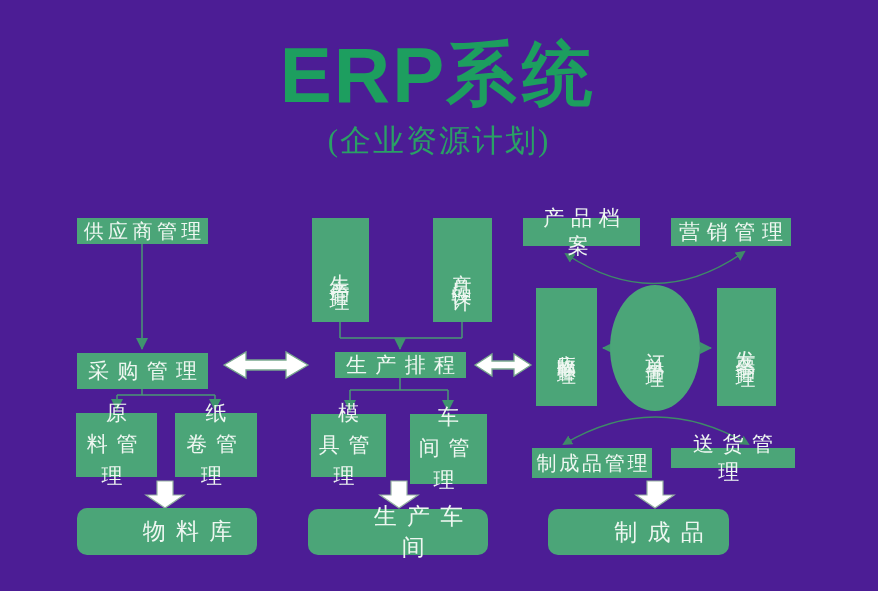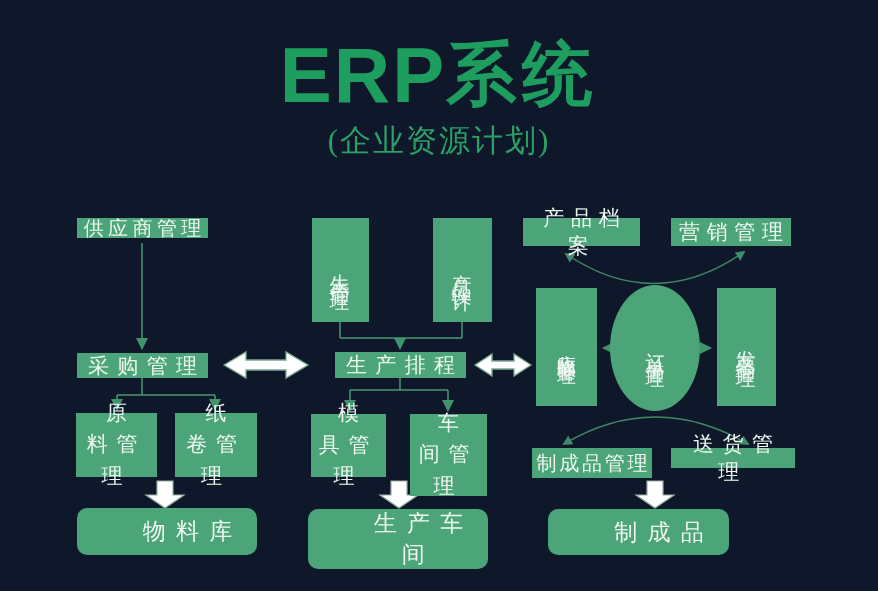--- a/index.html
+++ b/index.html
@@ -1,17 +1,17 @@
 <!DOCTYPE html>
 <html><head>
 <meta charset="utf-8">
 <style>
   html,body{margin:0;padding:0;background:#ffffff;}
   .canvas{
-    position:relative;width:878px;height:591px;background:#0f172a;
+    position:relative;width:878px;height:591px;background:#4c1d95;
     font-family:"Liberation Serif",serif;overflow:hidden;
   }
   .title-row{position:absolute;left:0;top:28px;width:100%;text-align:center;white-space:nowrap;}
   .title-latin{
     font-family:"Liberation Sans",sans-serif;font-weight:bold;
     font-size:78px;color:#1d9e5f;letter-spacing:2px;vertical-align:middle;
   }
   .title-cjk{
     font-family:"Liberation Serif",serif;font-weight:600;
     font-size:70px;color:#1d9e5f;letter-spacing:6px;vertical-align:middle;
@@ -88,44 +88,44 @@
     <path d="M564,444 Q655,390 748,444" fill="none" stroke="#3f8a68" stroke-width="1.4" marker-start="url(#triSr)" marker-end="url(#triS)"></path>
 
     <polygon points="224,365 246,352 246,360 286,360 286,352 308,365 286,378 286,370 246,370 246,378" fill="#ffffff" stroke="#79a98e" stroke-width="1.3"></polygon>
     <polygon points="475,365 492,354 492,361 514,361 514,354 531,365 514,376 514,369 492,369 492,376" fill="#ffffff" stroke="#79a98e" stroke-width="1.3"></polygon>
 
     <polygon points="157,481 173,481 173,495 184,495 165,508 146,495 157,495" fill="#ffffff" stroke="#95b2a2" stroke-width="1.2"></polygon>
     <polygon points="391,481 407,481 407,495 418,495 399,508 380,495 391,495" fill="#ffffff" stroke="#95b2a2" stroke-width="1.2"></polygon>
     <polygon points="647,481 663,481 663,495 674,495 655,508 636,495 647,495" fill="#ffffff" stroke="#95b2a2" stroke-width="1.2"></polygon>
   </svg>
 
-  <div class="node h5" style="left:77px;top:218px;width:131px;height:20px;">供应商管理</div>
+  <div class="node h5" style="left:77px;top:218px;width:131px;height:26px;">供应商管理</div>
   <div class="node vert" style="left:312px;top:218px;width:57px;height:104px;">生产管理</div>
   <div class="node vert" style="left:433px;top:218px;width:59px;height:104px;">产品设计</div>
   <div class="node h4n" style="left:523px;top:218px;width:117px;height:28px;">产品档案</div>
   <div class="node h4n" style="left:671px;top:218px;width:120px;height:28px;">营销管理</div>
 
-  <div class="node h4" style="left:77px;top:353px;width:131px;height:25px;">采购管理</div>
+  <div class="node h4" style="left:77px;top:353px;width:131px;height:36px;">采购管理</div>
   <div class="node h4" style="left:335px;top:352px;width:131px;height:26px;">生产排程</div>
   <div class="node vert vert5" style="left:536px;top:288px;width:61px;height:118px;">应收款管理</div>
   <div class="node vert ellipse" style="left:610px;top:285px;width:90px;height:126px;font-size:19px;">订单管理</div>
   <div class="node vert" style="left:717px;top:288px;width:59px;height:118px;">发票管理</div>
 
   <div class="node grid2" style="left:76px;top:413px;width:81px;height:64px;">
     <span>原料管理</span>
   </div>
   <div class="node grid2" style="left:175px;top:413px;width:82px;height:64px;">
     <span>纸卷管理</span>
   </div>
   <div class="node grid2" style="left:311px;top:414px;width:75px;height:63px;">
     <span>模具管理</span>
   </div>
-  <div class="node grid2" style="left:410px;top:414px;width:77px;height:82px;">
+  <div class="node grid2" style="left:410px;top:414px;width:77px;height:70px;">
     <span>车间管理</span>
   </div>
   <div class="node h5n" style="left:520px;top:448px;width:120px;height:30px;margin-left:12px;">制成品管理</div>
   <div class="node h4" style="left:671px;top:448px;width:124px;height:20px;">送货管理</div>
 
   <div class="node rounded" style="left:77px;top:508px;width:180px;height:47px;">物料库</div>
-  <div class="node rounded" style="left:308px;top:509px;width:180px;height:60px;">生产车间</div>
+  <div class="node rounded" style="left:308px;top:509px;width:180px;height:46px;">生产车间</div>
   <div class="node rounded" style="left:548px;top:509px;width:181px;height:46px;">制成品</div>
 
 </div>
 
 </body></html>

